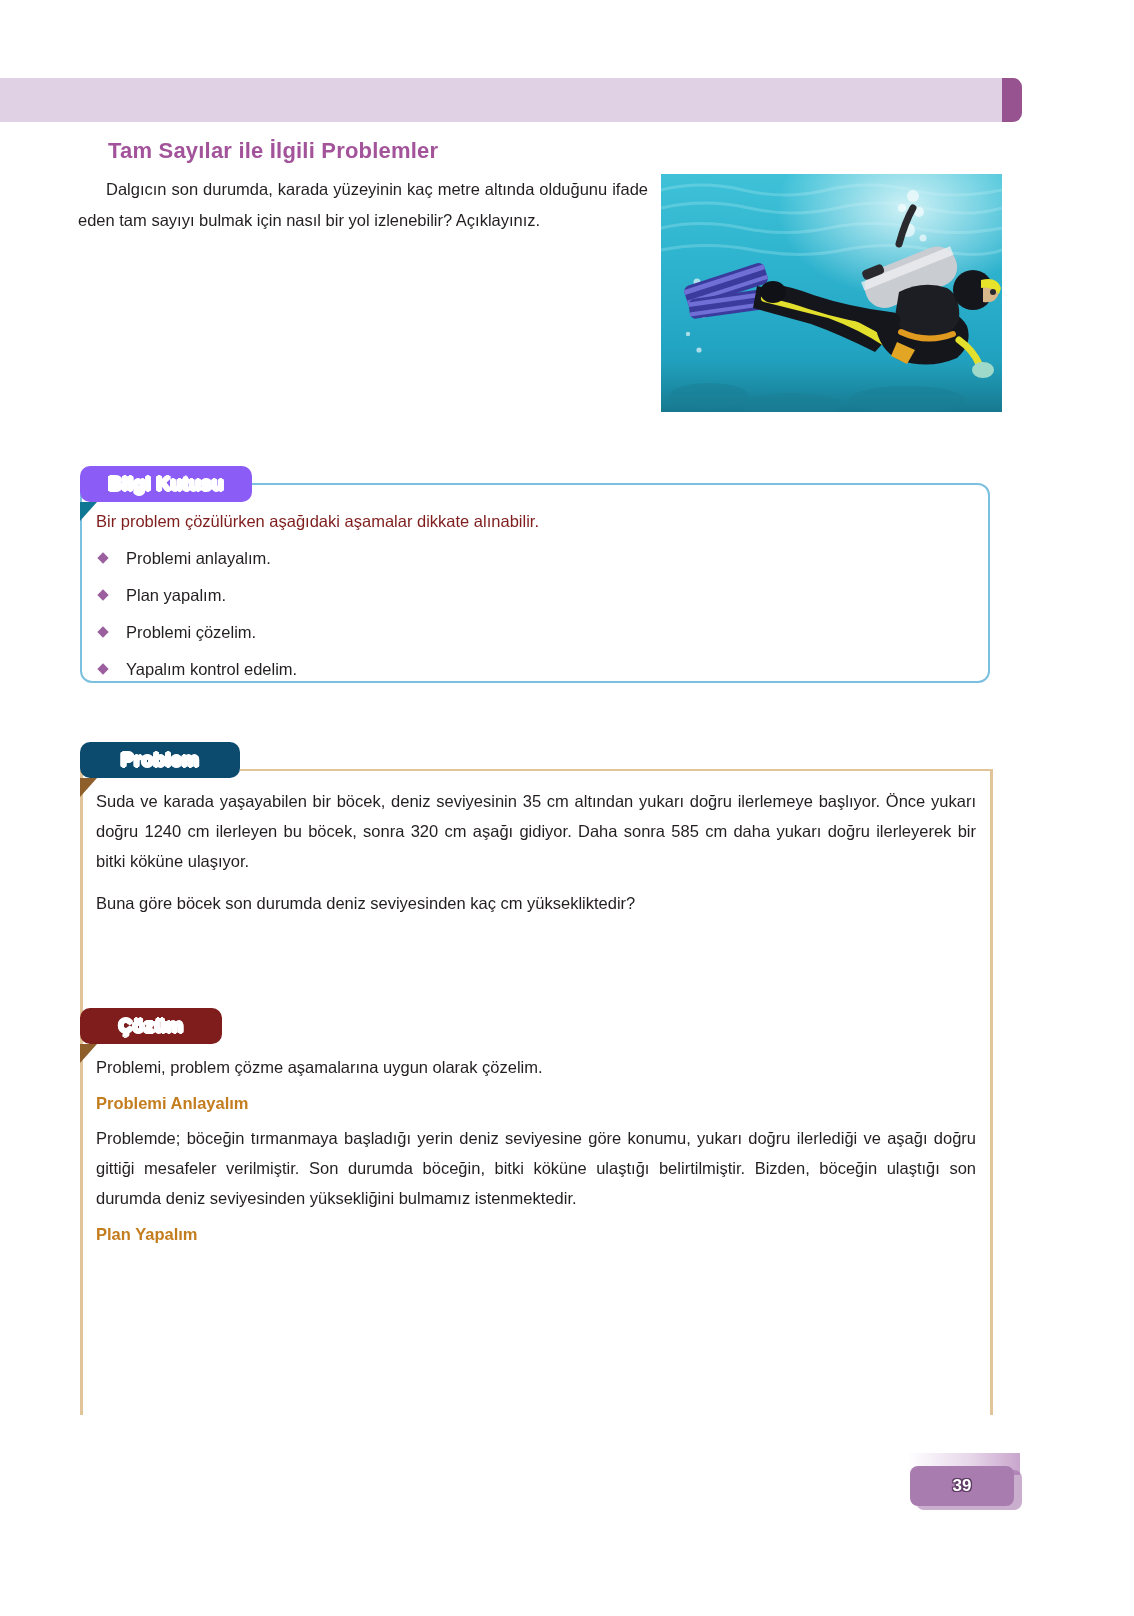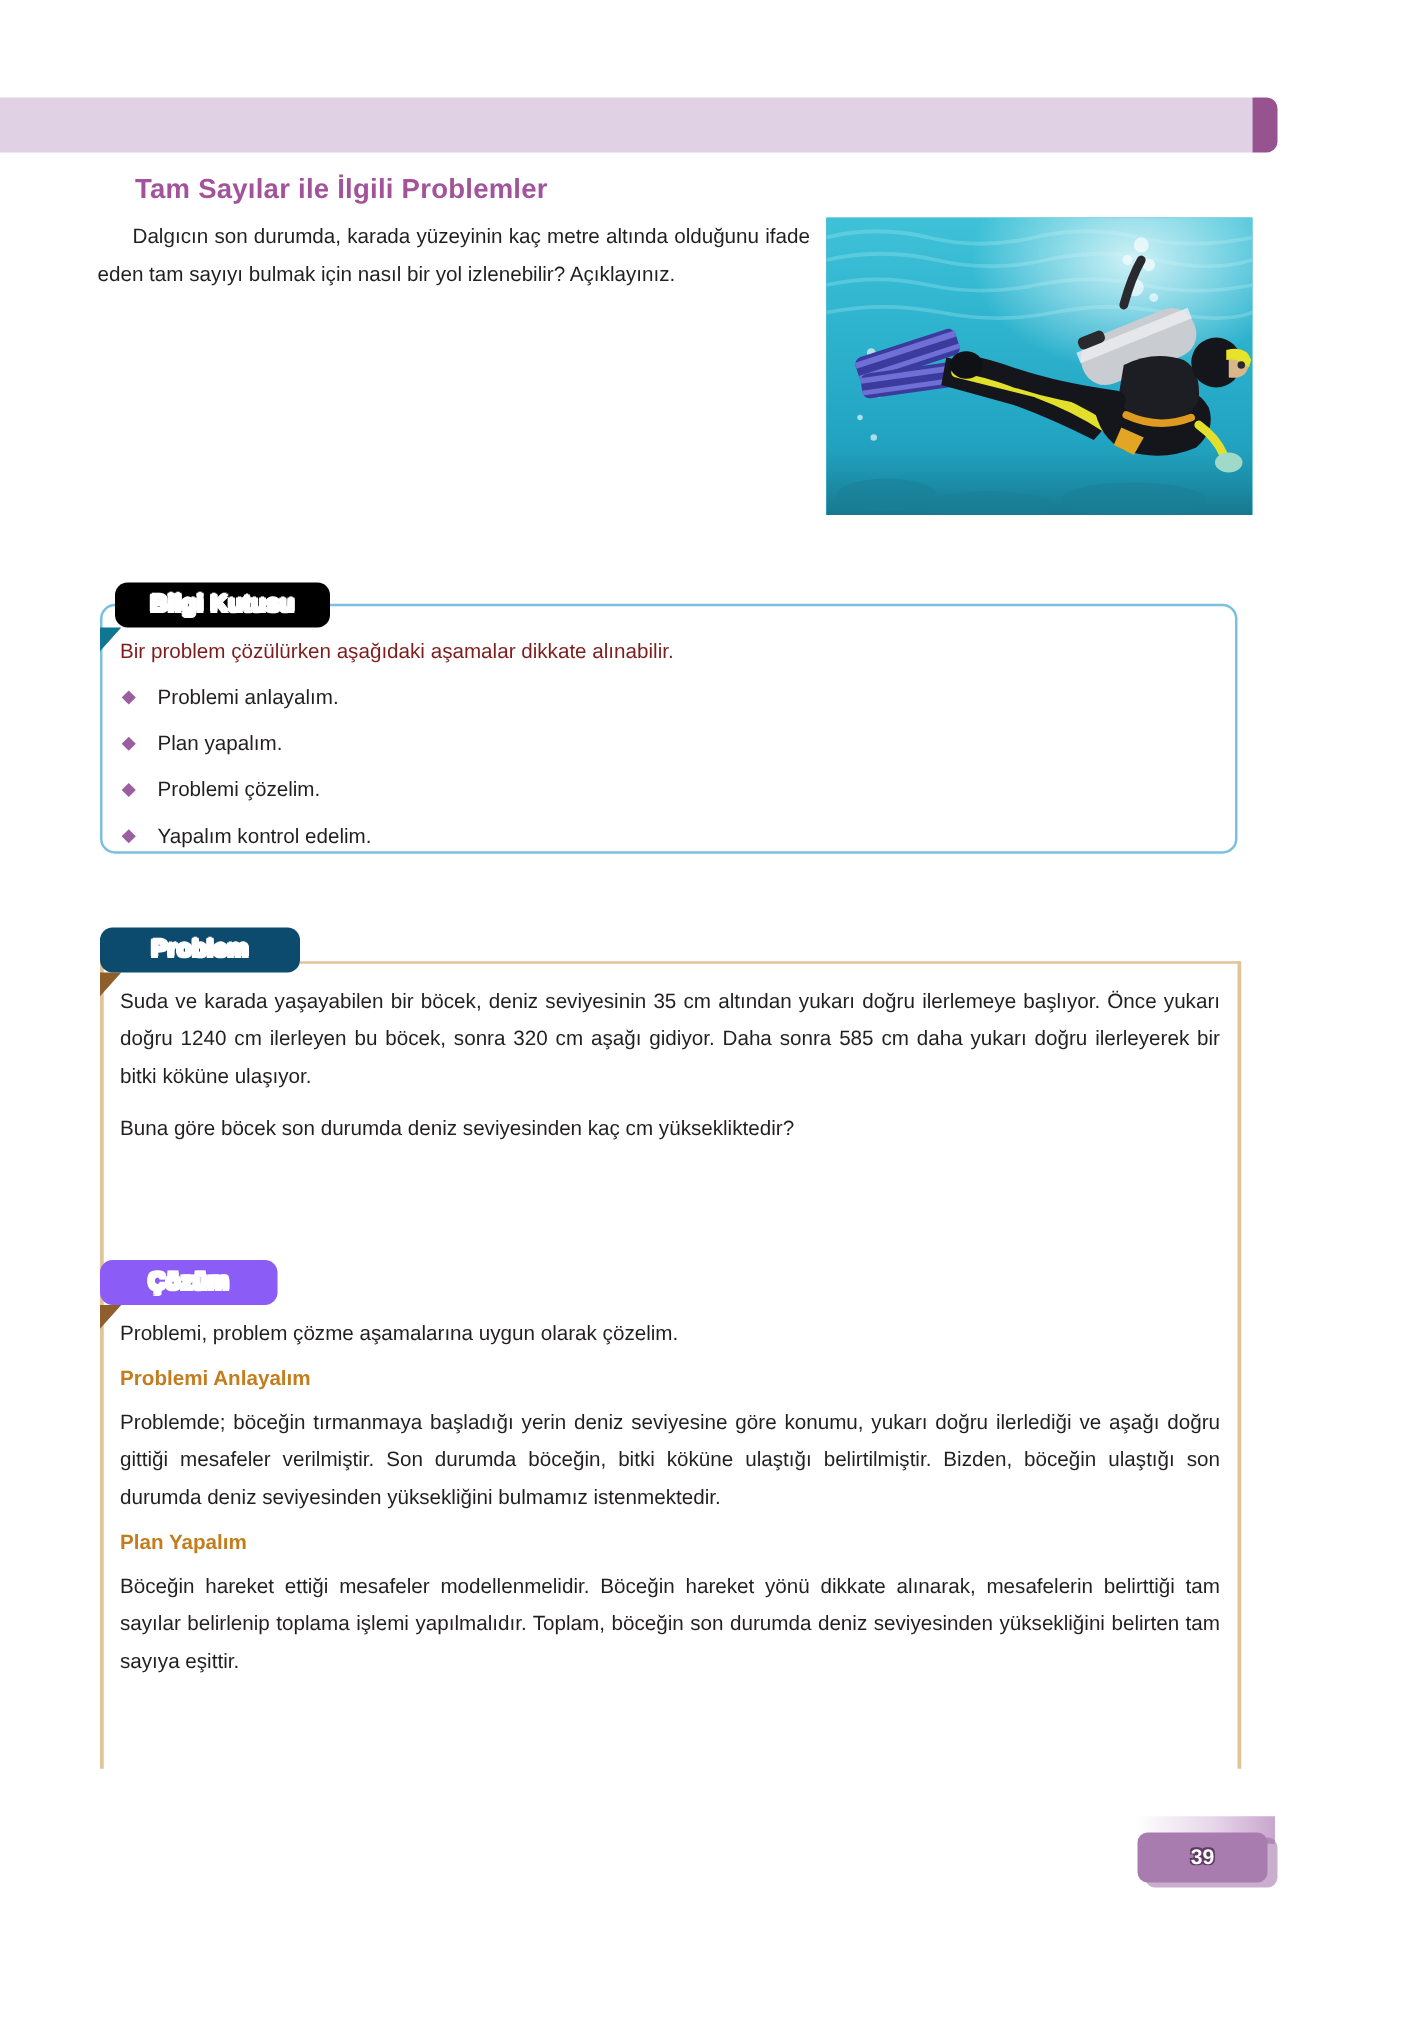--- a/index.html
+++ b/index.html
@@ -115,23 +115,22 @@
     top: 483px;
     width: 910px;
     height: 200px;
     border: 2px solid #7cc0e0;
     border-radius: 12px;
     background: #ffffff;
   }
   .tab-bilgi {
     left: 80px;
     top: 466px;
-    background: #000000;
+    background: #8b5cf6;
     min-width: 172px;
-    margin-left: 12px;
   }
   .notch-bilgi {
     left: 80px;
     top: 502px;
     border-left: 17px solid #0f7693;
     border-bottom: 19px solid transparent;
   }
   .bilgi-content {
     position: absolute;
     left: 96px;
@@ -198,21 +197,21 @@
   .notch-problem {
     left: 80px;
     top: 778px;
     border-left: 17px solid #8e5f2b;
     border-bottom: 19px solid transparent;
   }
 
   .tab-cozum {
     left: 80px;
     top: 1008px;
-    background: #8b5cf6;
+    background: #7f1d1d;
     min-width: 142px;
   }
   .notch-cozum {
     left: 80px;
     top: 1044px;
     border-left: 17px solid #8e5f2b;
     border-bottom: 19px solid transparent;
   }
 
   .problem-content {
@@ -425,20 +424,19 @@
   <div class="tab-notch notch-cozum"></div>
   <div class="tab tab-cozum">Çözüm</div>
 
   <div class="cozum-content">
     <p class="body-p">Problemi, problem çözme aşamalarına uygun olarak çözelim.</p>
 
     <div class="sub-head">Problemi Anlayalım</div>
     <p class="body-p">Problemde; böceğin tırmanmaya başladığı yerin deniz seviyesine göre konumu, yukarı doğru ilerlediği ve aşağı doğru gittiği mesafeler verilmiştir. Son durumda böceğin, bitki köküne ulaştığı belirtilmiştir. Bizden, böceğin ulaştığı son durumda deniz seviyesinden yüksekliğini bulmamız istenmektedir.</p>
 
     <div class="sub-head">Plan Yapalım</div>
-    <p class="body-p">Böceğin hareket ettiği mesafeler modellenmelidir. Böceğin hareket yönü dikkate alınarak, mesafelerin belirttiği tam sayılar belirlenip toplama işlemi yapılmalıdır. Toplam, böceğin son durumda deniz seviyesinden yüksekliğini belirten tam sayıya eşittir.</p>
   </div>
 
   <div class="pagenum-ribbon"></div>
   <div class="pagenum-shadow"></div>
   <div class="pagenum">39</div>
 
 </div>
 
 </body></html>

